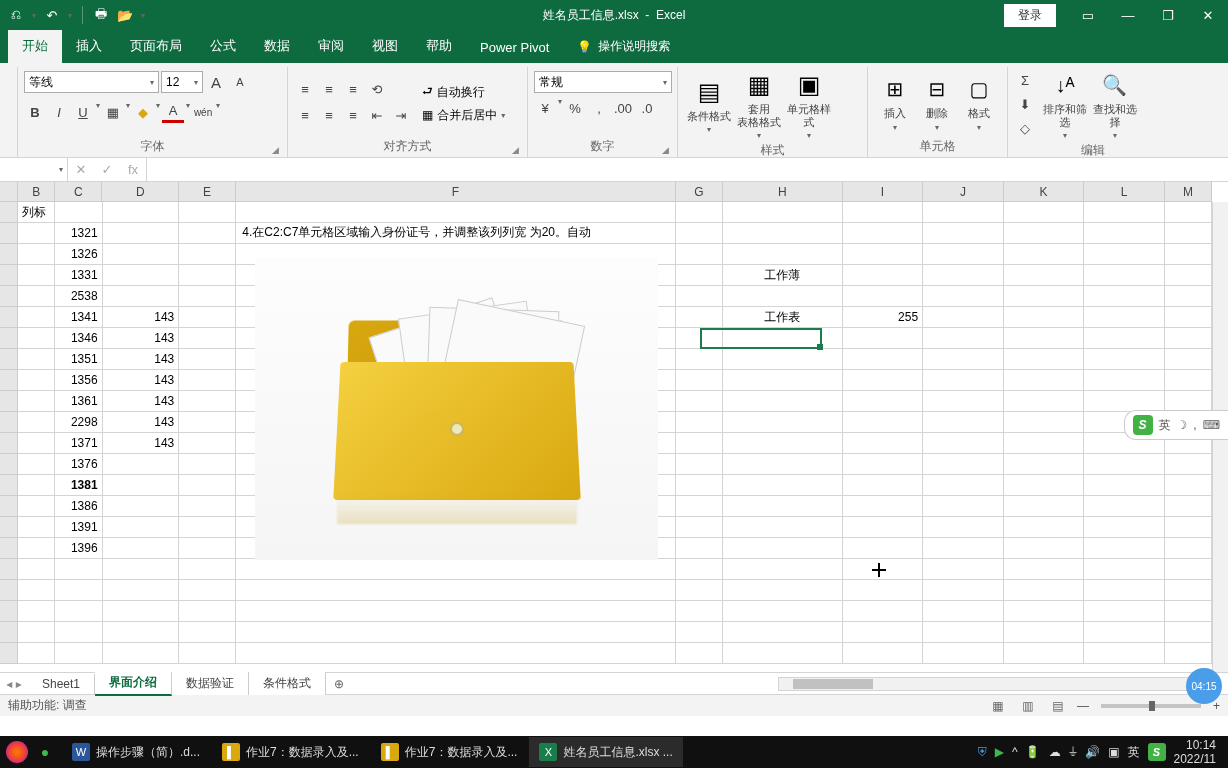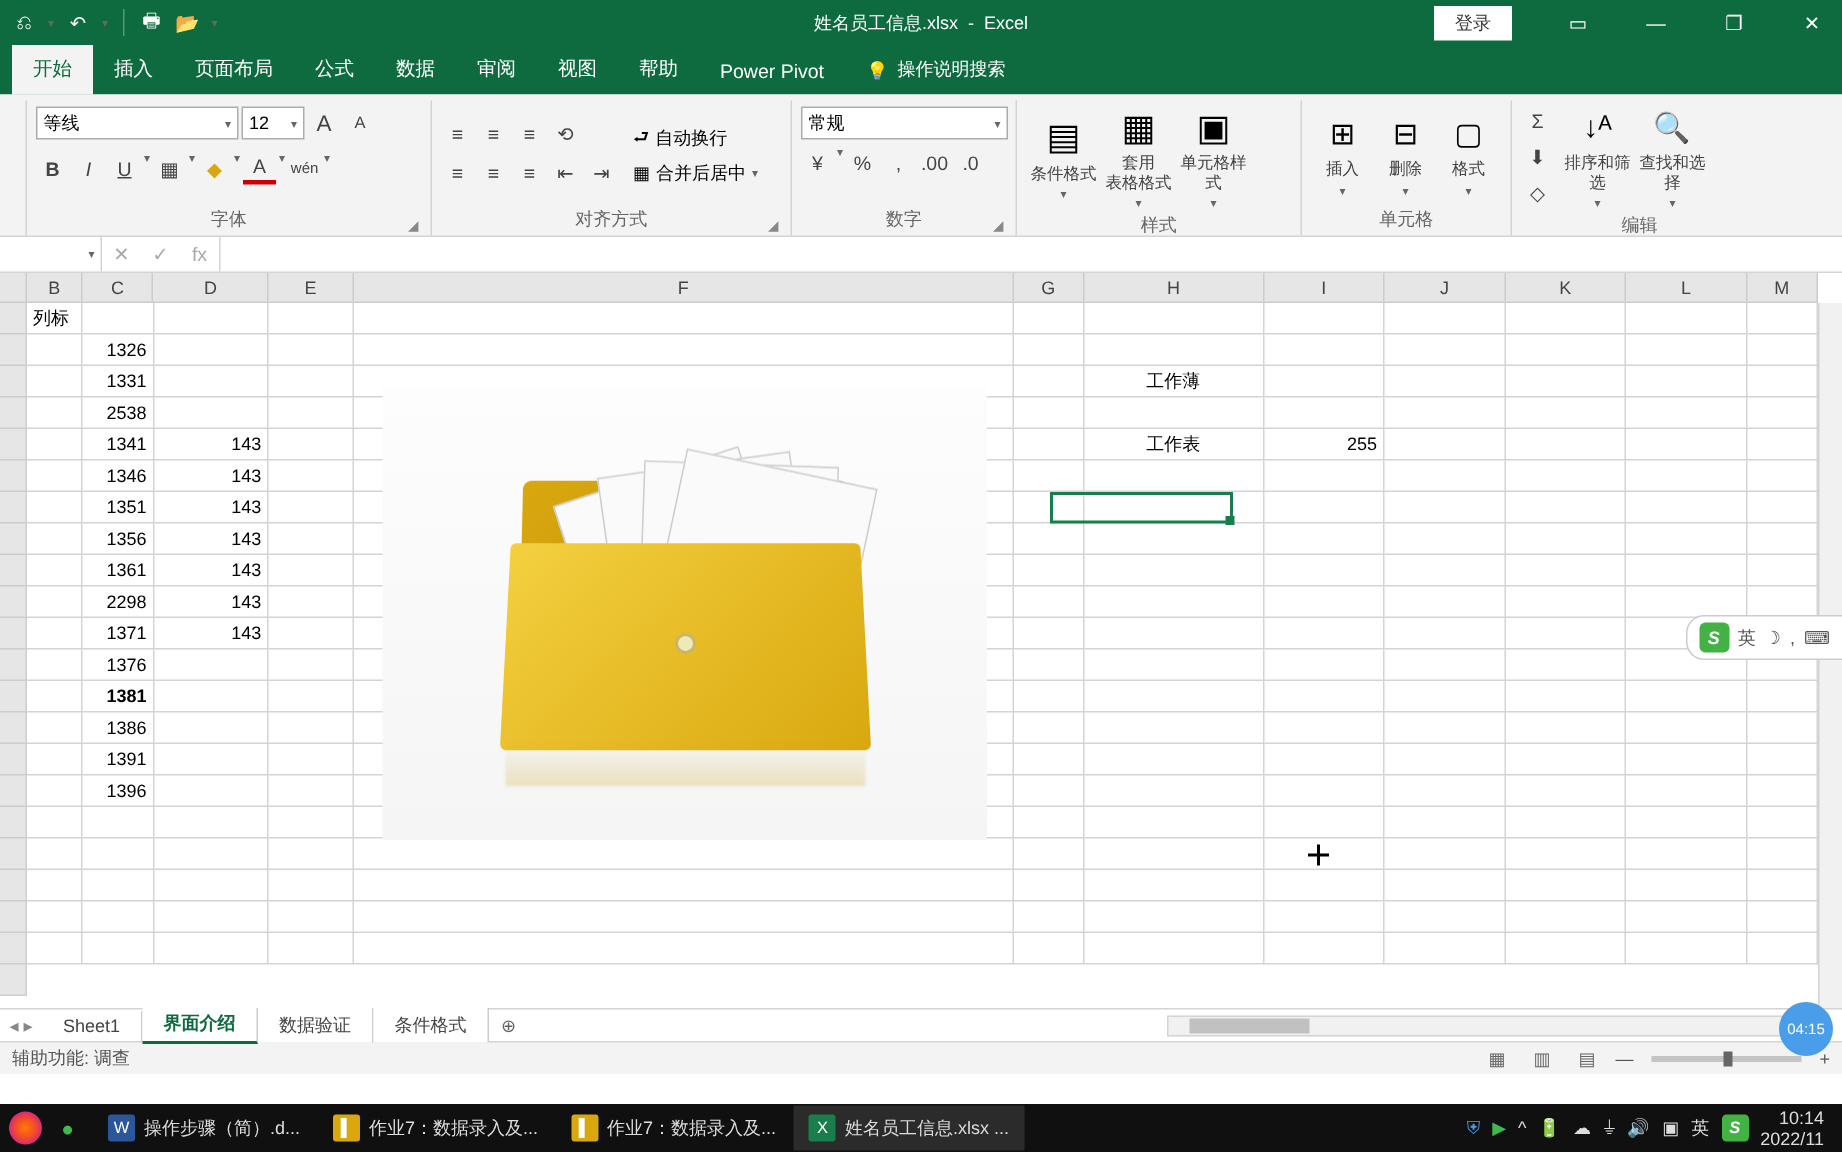--- a/index.html
+++ b/index.html
@@ -3,21 +3,21 @@
 <meta charset="utf-8">
 <style>
 *{margin:0;padding:0;box-sizing:border-box;font-family:"Microsoft YaHei",sans-serif;font-size:12px}
 body{background:#fff;overflow:hidden;width:1228px;height:768px;position:relative}
 
 .titlebar{height:30px;background:#0d6b3f;display:flex;align-items:center;color:#fff;position:relative}
 .qat{display:flex;align-items:center;gap:8px;padding-left:8px}
 .qat-icon{width:16px;height:16px;display:flex;align-items:center;justify-content:center;color:#fff;font-size:13px}
 .qat-sep{width:1px;height:18px;background:rgba(255,255,255,0.3);margin:0 2px}
 .title-center{position:absolute;left:50%;transform:translateX(-50%);font-size:12px;color:#fff}
-.title-right{margin-left:auto;display:flex;align-items:center;gap:12px}
+.title-right{margin-left:auto;display:flex;align-items:center;gap:0}
 .login-btn{background:#fff;color:#333;padding:3px 14px;font-size:12px;margin-right:12px}
 .win-btn{width:40px;height:30px;display:flex;align-items:center;justify-content:center;color:#fff;font-size:13px}
 
 .ribbon-tabs{height:33px;background:#0d6b3f;display:flex;align-items:flex-end;padding-left:8px;gap:0}
 .ribbon-tab{padding:8px 14px;color:#fff;font-size:13px;cursor:pointer}
 .ribbon-tab.active{background:#f3f3f3;color:#0d6b3f}
 .tell-me{display:flex;align-items:center;gap:6px;padding:8px 14px;color:#fff;font-size:13px}
 
 .ribbon-content{height:95px;background:#f3f3f3;border-bottom:1px solid #d4d4d4;display:flex;padding:4px 6px 0}
 .ribbon-group{border-right:1px solid #d4d4d4;padding:0 6px;display:flex;flex-direction:column;justify-content:space-between;position:relative}
@@ -362,20 +362,36 @@
         <div class="cell cG" style="width: 48px;"></div>
         <div class="cell cH" style="width: 122px;"></div>
         <div class="cell cI" style="width: 82px;"></div>
         <div class="cell cJ" style="width: 82px;"></div>
         <div class="cell cK" style="width: 82px;"></div>
         <div class="cell cL" style="width: 82px;"></div>
         <div class="cell cM" style="width: 48px;"></div>
       </div>
       <div class="cell-row">
         <div class="cell cB" style="width: 38px;"></div>
+        <div class="cell cC right" style="width: 48px;">1321</div>
+        <div class="cell cD right" style="width: 78px;"></div>
+        <div class="cell cE" style="width: 58px;"></div>
+        <div class="cell cF" style="width: 448px; position: relative;">
+          <div class="text-clip">4.在C2:C7单元格区域输入身份证号，并调整该列列宽 为20。自动</div>
+        </div>
+        <div class="cell cG" style="width: 48px;"></div>
+        <div class="cell cH" style="width: 122px;"></div>
+        <div class="cell cI" style="width: 82px;"></div>
+        <div class="cell cJ" style="width: 82px;"></div>
+        <div class="cell cK" style="width: 82px;"></div>
+        <div class="cell cL" style="width: 82px;"></div>
+        <div class="cell cM" style="width: 48px;"></div>
+      </div>
+      <div class="cell-row">
+        <div class="cell cB" style="width: 38px;"></div>
         <div class="cell cC right" style="width: 48px;">1326</div>
         <div class="cell cD right" style="width: 78px;"></div>
         <div class="cell cE" style="width: 58px;"></div>
         <div class="cell cF" style="width: 448px;"></div>
         <div class="cell cG" style="width: 48px;"></div>
         <div class="cell cH" style="width: 122px;"></div>
         <div class="cell cI" style="width: 82px;"></div>
         <div class="cell cJ" style="width: 82px;"></div>
         <div class="cell cK" style="width: 82px;"></div>
         <div class="cell cL" style="width: 82px;"></div>

